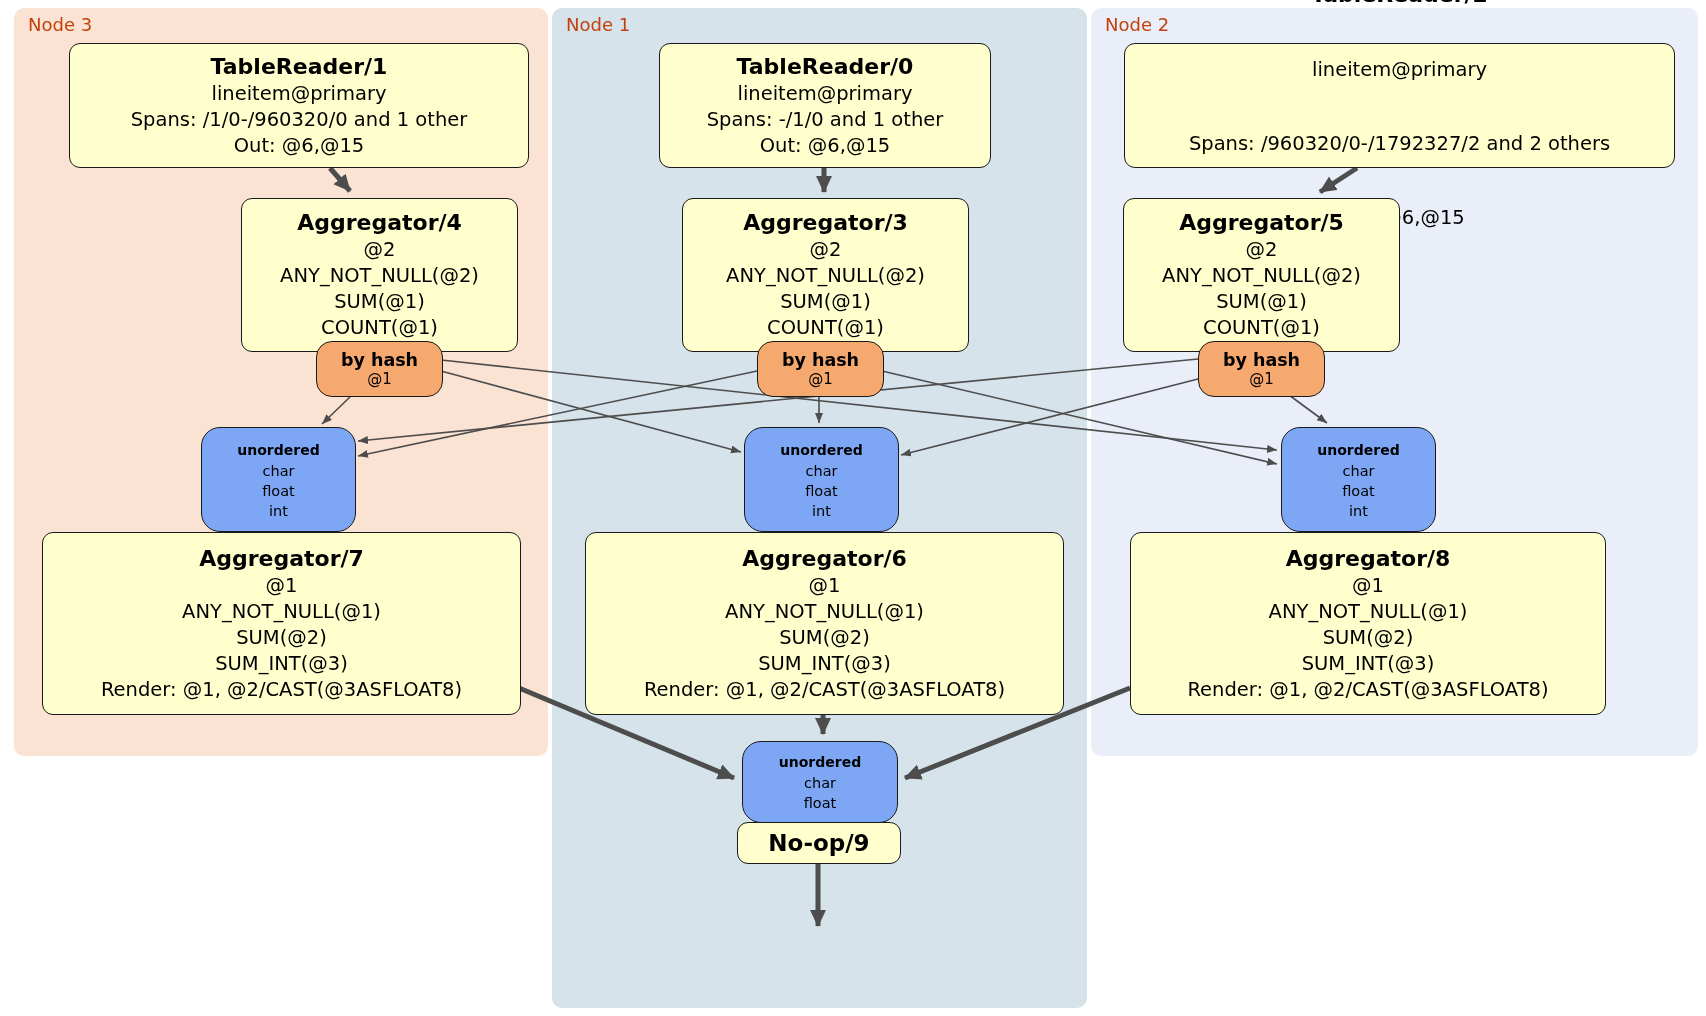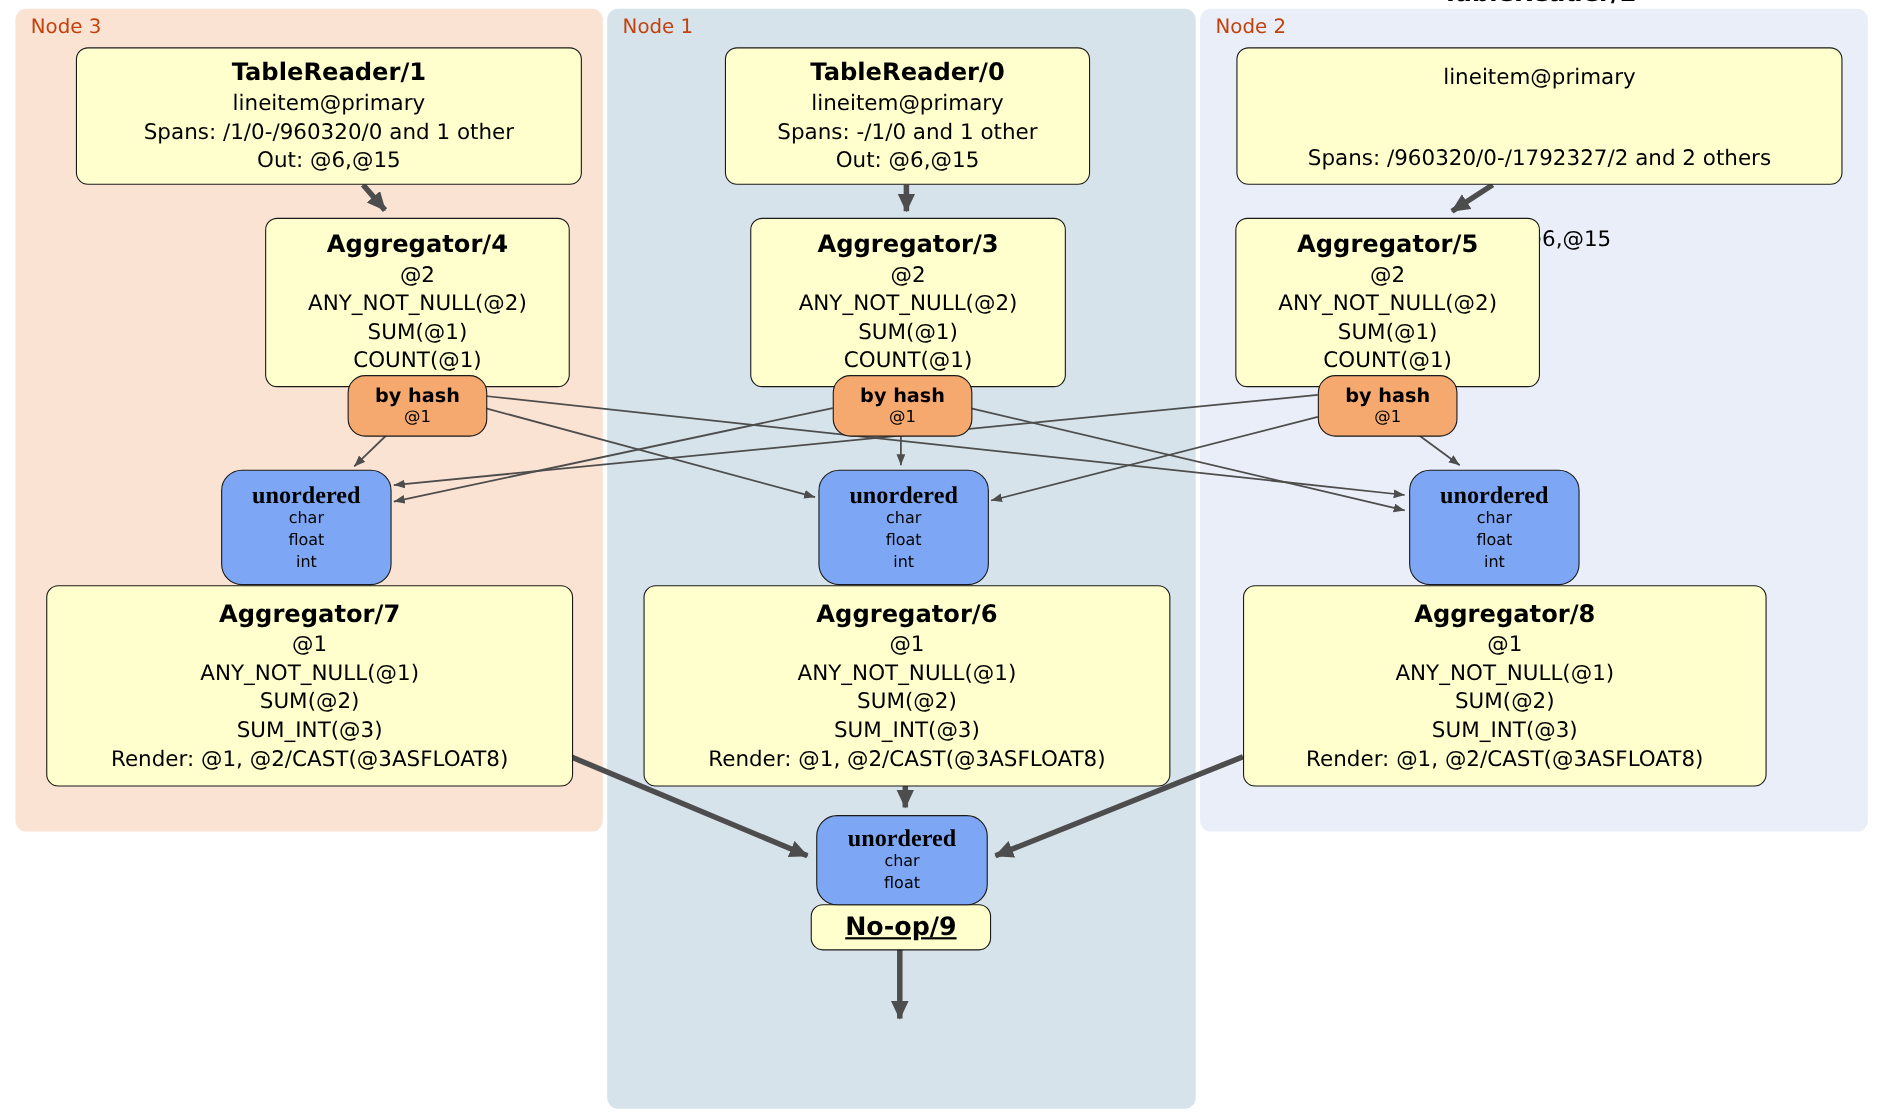--- a/index.html
+++ b/index.html
@@ -27,33 +27,33 @@
     display:flex;flex-direction:column;align-items:center;justify-content:center;
     text-align:center;z-index:4;white-space:nowrap;
   }
   .router .t{font-weight:bold;font-size:17.5px;line-height:21px;}
   .router .d{font-size:15px;line-height:17px;}
   .sync{
     position:absolute;background:#7da7f4;border:1.7px solid #1a1a1a;border-radius:19px;
     display:flex;flex-direction:column;align-items:center;justify-content:center;
     text-align:center;z-index:4;white-space:nowrap;
   }
-  .sync .t{font-weight:bold;font-size:22px;line-height:22px;font-family:Liberation Serif, serif;}
+  .sync .t{font-weight:bold;font-size:14px;line-height:22px;}
   .sync .d{font-size:14.5px;line-height:20px;}
   
   #tr1{left:69px;top:43px;width:458px;height:123px;}
   #tr0{left:659px;top:43px;width:330px;height:123px;}
   #tr2{left:1124px;top:43px;width:549px;height:123px;gap:48px;}
   #agg4{left:241px;top:198px;width:275px;height:152px;}
   #agg3{left:682px;top:198px;width:285px;height:152px;}
   #agg5{left:1123px;top:198px;width:275px;height:152px;}
   #agg7{left:42px;top:532px;width:477px;height:181px;}
   #agg6{left:585px;top:532px;width:477px;height:181px;}
   #agg8{left:1130px;top:532px;width:474px;height:181px;}
-  #noop{left:737px;top:822px;width:162px;height:40px;text-decoration:underline;}
+  #noop{left:737px;top:822px;width:162px;height:40px;}
   #response{left:730px;top:933px;width:175px;height:42px;}
   #router3{left:316px;top:341px;width:125px;height:54px;}
   #router1{left:757px;top:341px;width:125px;height:54px;}
   #router2{left:1198px;top:341px;width:125px;height:54px;}
   #sync3{left:201px;top:427px;width:153px;height:103px;}
   #sync1{left:744px;top:427px;width:153px;height:103px;}
   #sync2{left:1281px;top:427px;width:153px;height:103px;}
   #syncfinal{left:742px;top:741px;width:154px;height:80px;}
 </style>
 </head>

